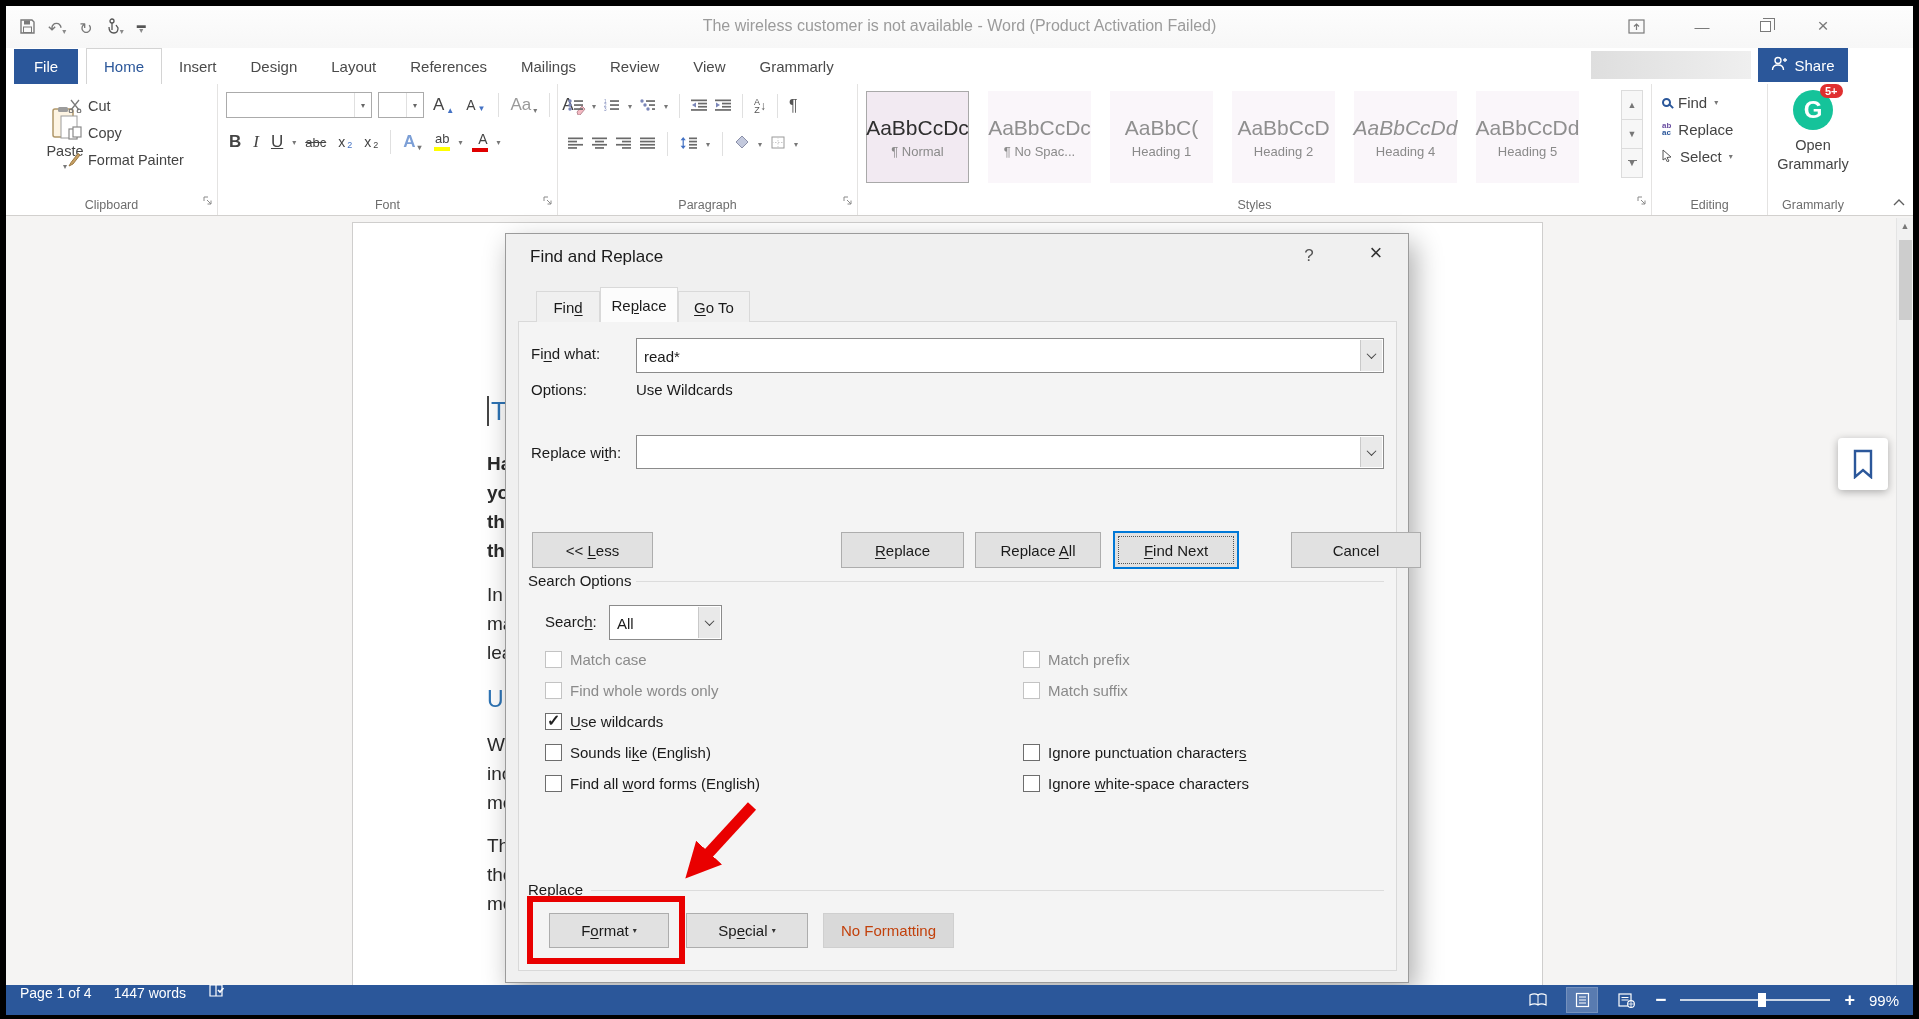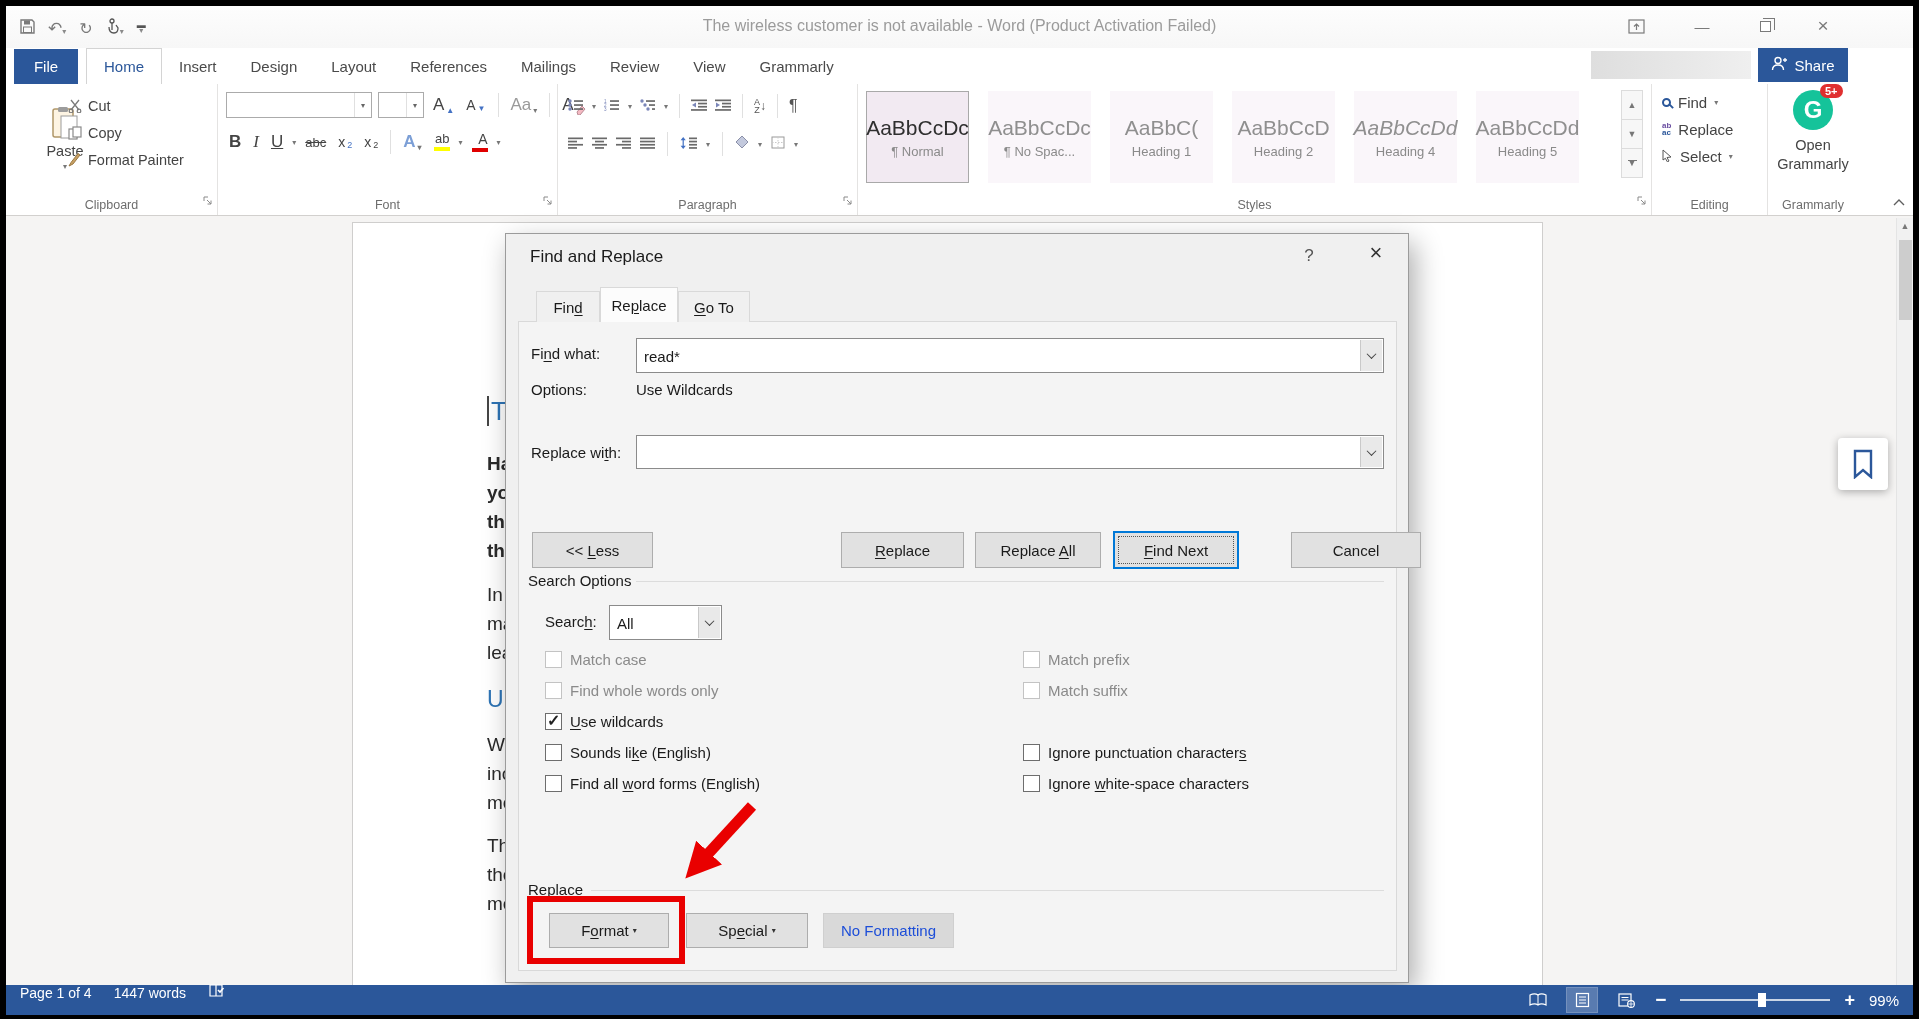--- a/index.html
+++ b/index.html
@@ -114,21 +114,21 @@
   .combo { position:absolute; background:#fff; border:1px solid #8b8b8b; }
   .combo .val { position:absolute; left:7px; top:50%; transform:translateY(-50%); font-size:15px; }
   .combo .cdd { position:absolute; right:1px; top:1px; bottom:1px; width:22px; background:#e9e9e9;
                 border-left:1px solid #c9c9c9; display:flex; align-items:center; justify-content:center; }
   .chev { width:7px; height:7px; border-right:1.6px solid #444; border-bottom:1.6px solid #444;
           transform:rotate(45deg) translate(-1px,-1px); }
   .btn { position:absolute; height:36px; background:#e1e1e1; border:1px solid #adadad;
          display:flex; align-items:center; justify-content:center; font-size:15px; color:#1a1a1a; }
   .btn.default { border:2px solid #0078d7; }
   .btn.default::after { content:""; position:absolute; inset:3px; border:1px dotted #555; }
-  .btn.disabled { background:#d9d9d9; border-color:#cfcfcf; color:#1d4ed8; }
+  .btn.disabled { background:#d9d9d9; border-color:#cfcfcf; color:#c2410c; }
   .gline { position:absolute; height:1px; background:#dcdcdc; }
   .cb { position:absolute; display:flex; align-items:center; gap:8px; height:20px; }
   .cb .box { width:17px; height:17px; background:#fff; border:1px solid #6d6d6d; position:relative; flex:none;}
   .cb .box.dis { border-color:#c3c3c3; }
   .cb .box .chk { position:absolute; left:1px; top:-3px; font-size:16px; font-weight:bold; color:#222; }
   .cb .lbl { white-space:nowrap; }
   .cb .lbl.gray { color:#8a8a8a; }
 
   
   .red-rect { position:absolute; left:527px; top:896px; width:158px; height:68px;

